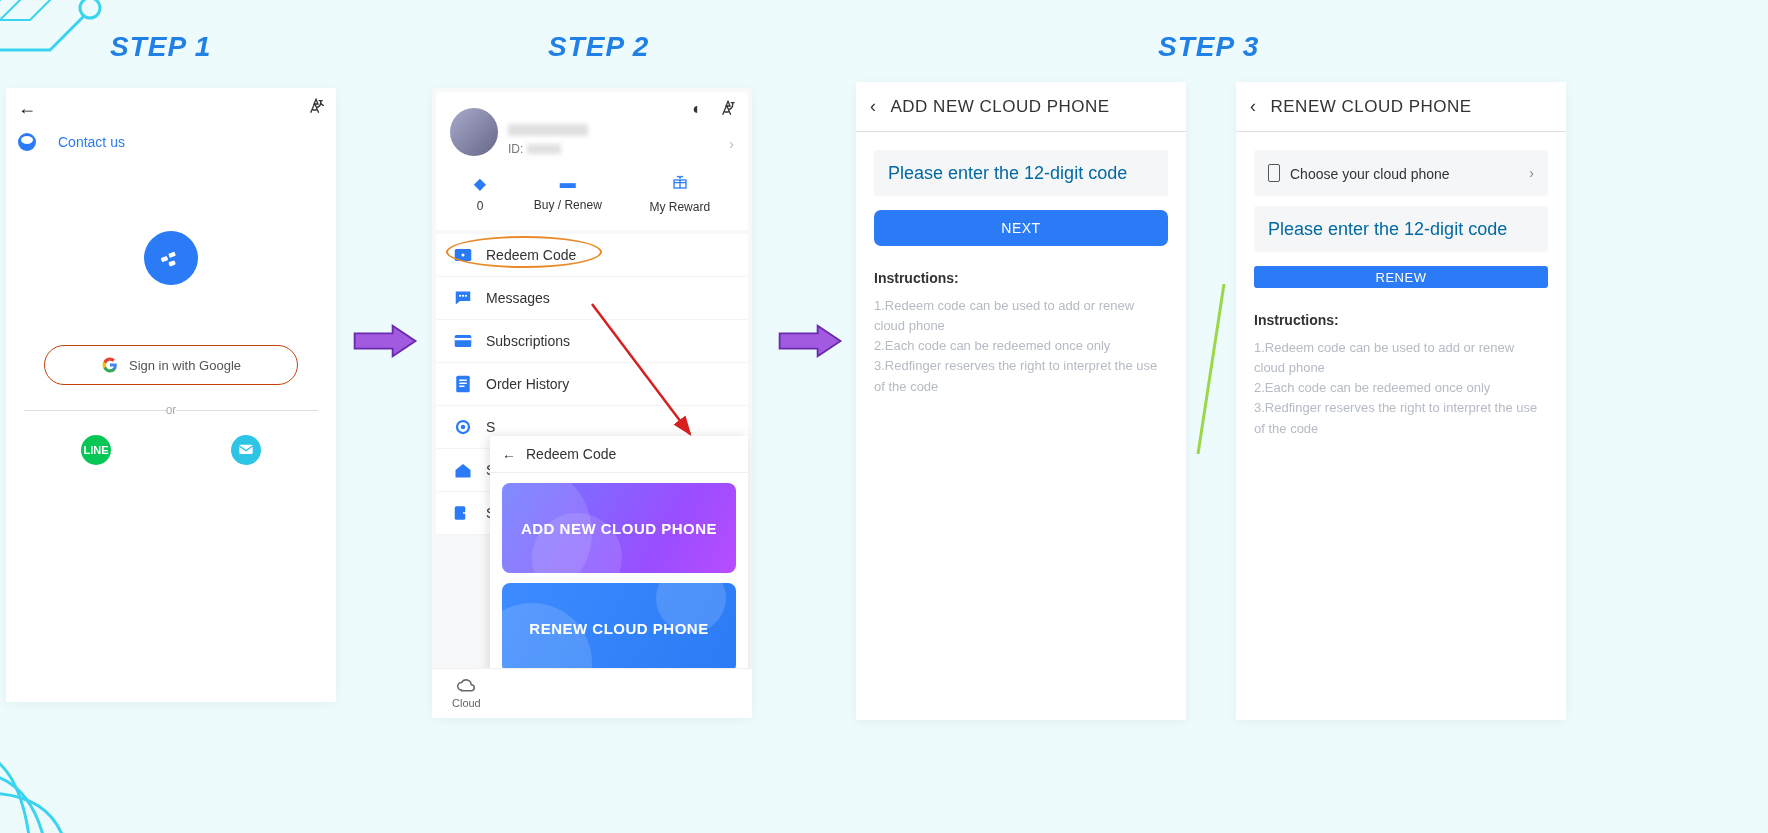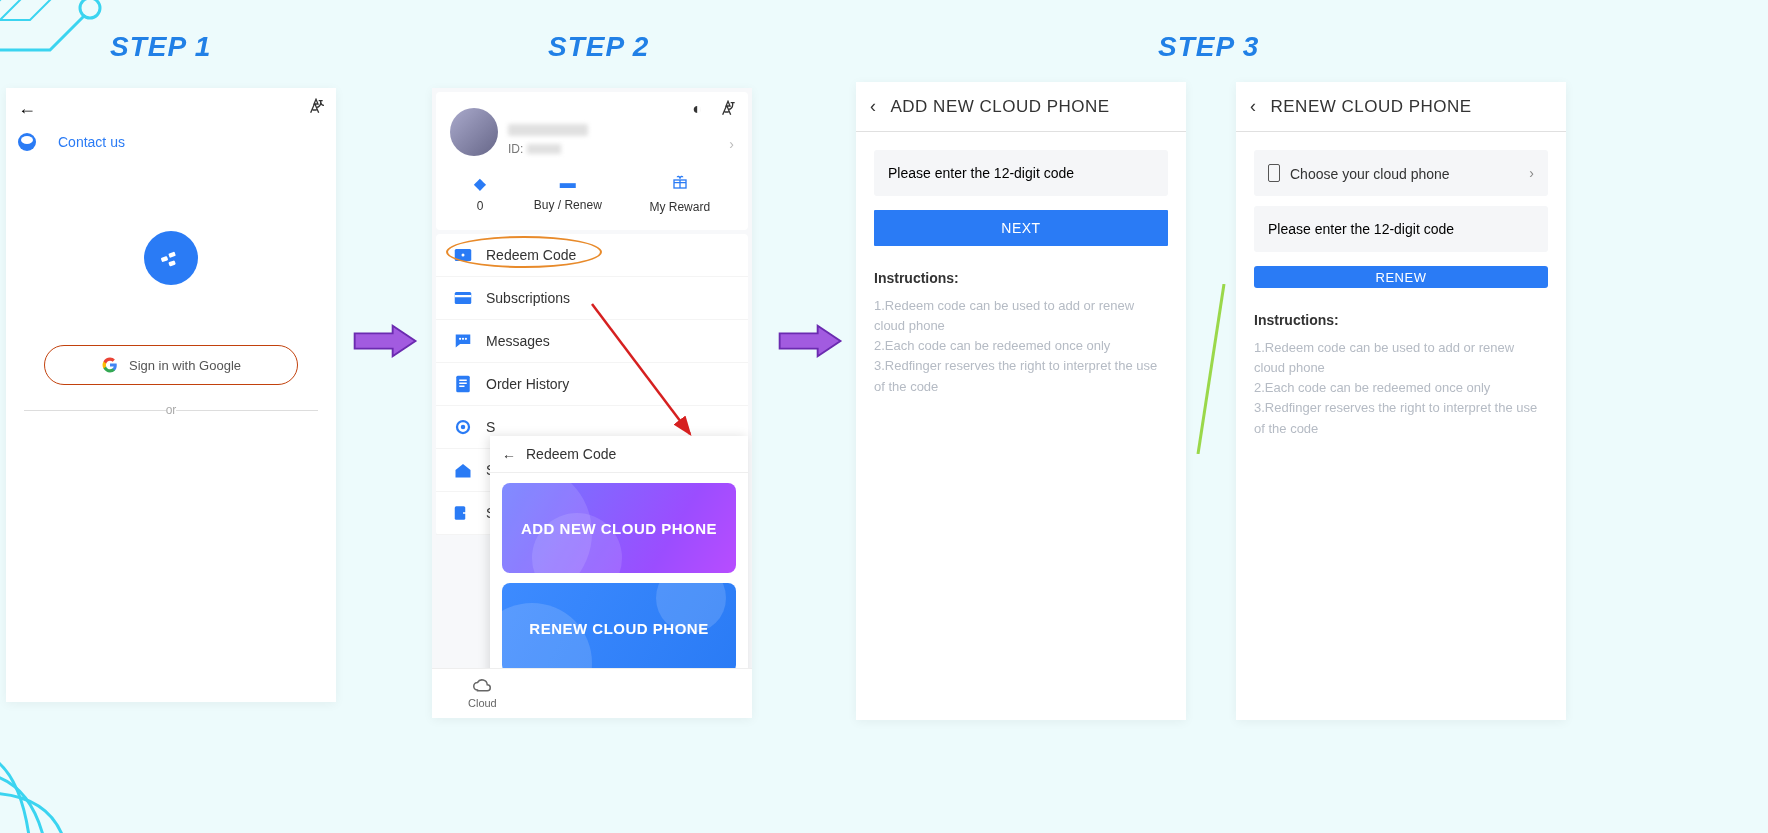--- a/index.html
+++ b/index.html
@@ -78,29 +78,29 @@
 .ov-back{font-size:14px;}
 .action-btn{margin:10px 12px;height:90px;border-radius:8px;display:flex;align-items:center;justify-content:center;color:#fff;font-weight:700;font-size:15px;letter-spacing:.5px;position:relative;overflow:hidden;}
 .btn-add{background:linear-gradient(120deg,#6f7cff 0%,#9b4dff 70%,#b84dff 100%);}
 .btn-add::before,.btn-add::after{content:"";position:absolute;border-radius:50%;background:rgba(255,255,255,.12);}
 .btn-add::before{width:140px;height:140px;left:-50px;top:-20px;}
 .btn-add::after{width:90px;height:90px;left:30px;bottom:-30px;}
 .btn-renew{background:linear-gradient(120deg,#3d8bff 0%,#2a7bf5 100%);}
 .btn-renew::before,.btn-renew::after{content:"";position:absolute;border-radius:50%;background:rgba(255,255,255,.15);}
 .btn-renew::before{width:120px;height:120px;left:-30px;bottom:-50px;}
 .btn-renew::after{width:70px;height:70px;right:10px;top:-20px;}
-.bot-nav{position:absolute;bottom:0;left:0;right:0;height:50px;background:#fff;display:flex;align-items:center;padding:0 36px;border-top:1px solid #eee;}
+.bot-nav{position:absolute;bottom:0;left:0;right:0;height:50px;background:#fff;display:flex;align-items:center;padding:0 20px;border-top:1px solid #eee;}
 .bot-item{display:flex;flex-direction:column;align-items:center;font-size:11px;color:#666;gap:2px;}
 
 
 .s3a { top: 82px; left: 856px; width: 330px; height: 638px; }
 .s3-head{display:flex;align-items:center;gap:14px;padding:14px 14px;border-bottom:1px solid #e0e0e0;font-size:17px;letter-spacing:.5px;color:#333;}
 .s3-back{font-size:18px;font-weight:400;color:#333;}
-.code-input{margin:18px 18px 14px;background:#f5f6f8;height:46px;border-radius:3px;display:flex;align-items:center;padding:0 14px;color:#000000;font-size:14px;text-align:right;}
-.next-btn{margin:0 18px;height:36px;background:#2a7bf5;color:#fff;border-radius:1px;display:flex;align-items:center;justify-content:center;font-size:14px;letter-spacing:.5px;}
+.code-input{margin:18px 18px 14px;background:#f5f6f8;height:46px;border-radius:3px;display:flex;align-items:center;padding:0 14px;color:#0369a1;font-size:18px;text-align:right;}
+.next-btn{margin:0 18px;height:36px;background:#2a7bf5;color:#fff;border-radius:7px;display:flex;align-items:center;justify-content:center;font-size:14px;letter-spacing:.5px;}
 .instr-head{padding:24px 18px 6px;font-size:14px;color:#333;font-weight:600;}
 .instr-body{padding:4px 18px;font-size:13px;color:#b5bbc4;line-height:1.55;}
 
 
 .s3b { top: 82px; left: 1236px; width: 330px; height: 638px; }
 .choose-row{margin:18px 18px 0;background:#f5f6f8;height:46px;border-radius:3px;display:flex;align-items:center;justify-content:space-between;padding:0 14px;font-size:14px;color:#333;}
 .choose-left{display:flex;align-items:flex-end;gap:10px;}
 .phone-ic{width:12px;height:18px;border:1.5px solid #555;border-radius:2px;}
 .renew-btn{margin:12px 18px 0;height:22px;background:#2a7bf5;color:#fff;border-radius:3px;display:flex;align-items:center;justify-content:center;font-size:13px;letter-spacing:.5px;}
 
@@ -159,20 +159,29 @@
         <path d="M12 22c2.7 0 5-1 6.6-2.6l-3.5-2.6c-.9.6-2 1-3.1 1-2.4 0-4.4-1.6-5.1-3.8H3.3v2.7C5 19.8 8.2 22 12 22z" fill="#34A853"></path>
         <path d="M6.9 14c-.2-.6-.3-1.3-.3-2s.1-1.4.3-2V7.3H3.3C2.5 8.8 2 10.4 2 12s.5 3.2 1.3 4.7L6.9 14z" fill="#FBBC05"></path>
         <path d="M12 6.2c1.4 0 2.6.5 3.6 1.4l2.9-2.9C16.9 3.1 14.7 2 12 2 8.2 2 5 4.2 3.3 7.3L6.9 10c.7-2.2 2.7-3.8 5.1-3.8z" fill="#EA4335"></path>
       </svg>
     <span>Sign in with Google</span>
   </div>
   <div class="or-row">
     <div class="or-line"></div>
     <span class="or-txt">or</span>
     <div class="or-line"></div>
+  </div>
+  <div class="social-row">
+    <div class="line-ic">LINE</div>
+    <div class="chat-ic">
+      <svg width="16" height="14" viewBox="0 0 24 20">
+          <rect x="2" y="2" width="20" height="14" rx="2" fill="#fff"></rect>
+          <path d="M2 4l10 7 10-7" stroke="#2ec4e6" stroke-width="2" fill="none"></path>
+        </svg>
+    </div>
   </div>
 </div>
 
 <div class="screen s2">
   <div class="profile-card">
     <div class="pc-top-ic">
       <span>◐</span>
       <span>
         <svg width="16" height="16" viewBox="0 0 24 24">
             <path d="M12 2l3 7h-6zM4 22l6-14 6 14M7 18h6M16 4h6M19 4v3c0 4-3 7-6 7" stroke="#333" stroke-width="2" fill="none"></path>
@@ -217,37 +226,37 @@
         <svg width="18" height="14" viewBox="0 0 24 18">
             <rect x="1" y="1" width="22" height="16" rx="2" fill="#2a7bf5"></rect>
             <circle cx="12" cy="9" r="2" fill="#fff"></circle>
           </svg>
       </span>
       <span>Redeem Code</span>
     </div>
     <div class="redeem-circ"></div>
     <div class="menu-item">
       <span class="menu-ic">
-          <svg width="18" height="14" viewBox="0 0 24 18">
-            <rect x="1" y="1" width="22" height="16" rx="2" fill="#2a7bf5"></rect>
-            <rect x="1" y="5" width="22" height="3" fill="#fff"></rect>
-          </svg>
-        </span>
-      <span>Subscriptions</span>
-    </div>
-    <div class="menu-item">
-      <span class="menu-ic">
           <svg width="18" height="16" viewBox="0 0 24 22">
             <path d="M2 2h20v13H8l-6 5z" fill="#2a7bf5"></path>
             <circle cx="8" cy="8" r="1.5" fill="#fff"></circle>
             <circle cx="12" cy="8" r="1.5" fill="#fff"></circle>
             <circle cx="16" cy="8" r="1.5" fill="#fff"></circle>
           </svg>
         </span>
       <span>Messages</span>
+    </div>
+    <div class="menu-item">
+      <span class="menu-ic">
+          <svg width="18" height="14" viewBox="0 0 24 18">
+            <rect x="1" y="1" width="22" height="16" rx="2" fill="#2a7bf5"></rect>
+            <rect x="1" y="5" width="22" height="3" fill="#fff"></rect>
+          </svg>
+        </span>
+      <span>Subscriptions</span>
     </div>
     <div class="menu-item">
       <span class="menu-ic">
           <svg width="16" height="18" viewBox="0 0 20 24">
             <rect x="1" y="1" width="18" height="22" rx="2" fill="#2a7bf5"></rect>
             <rect x="5" y="6" width="10" height="2" fill="#fff"></rect>
             <rect x="5" y="10" width="10" height="2" fill="#fff"></rect>
             <rect x="5" y="14" width="7" height="2" fill="#fff"></rect>
           </svg>
         </span>

